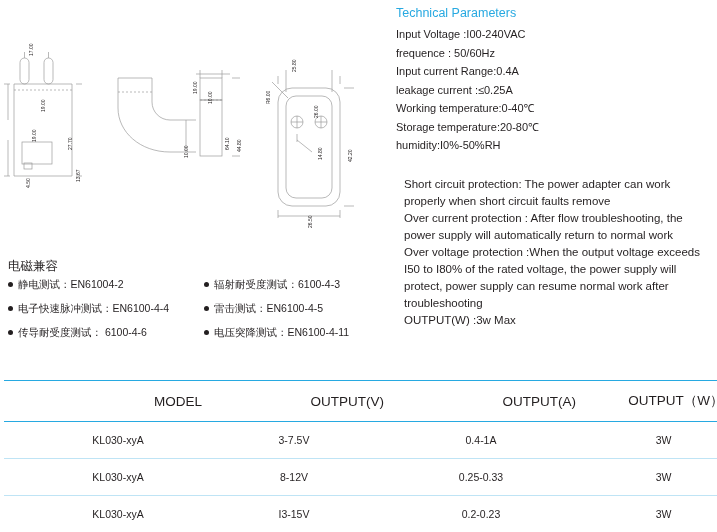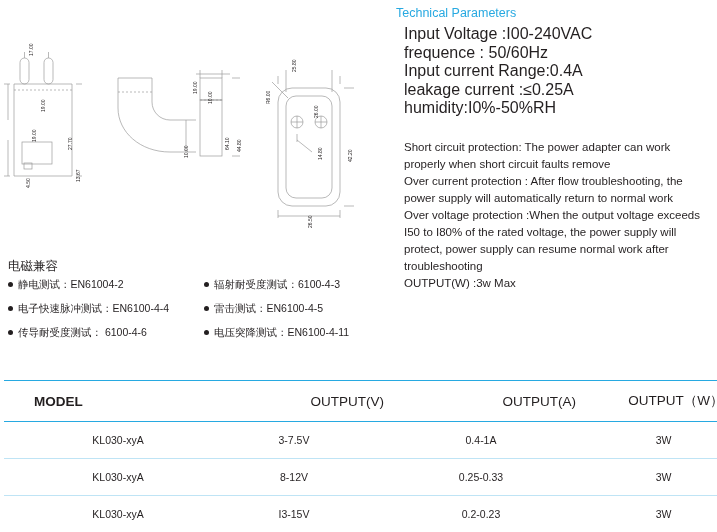--- a/index.html
+++ b/index.html
@@ -73,22 +73,22 @@
     top: 6px;
     width: 316px;
   }
   .tech h3 {
     margin: 0 0 6px 0;
     font-size: 12.5px;
     font-weight: normal;
     color: #27a9e1;
   }
   .tech p {
-    margin: 0 0 2px 8px;
-    font-size: 16px;
+    margin: 0 0 2px 0;
+    font-size: 11px;
     line-height: 16.5px;
     color: #231f20;
   }
   .tech .spacer { height: 12px; }
   .tech .para {
     margin: 8px;
     font-size: 11.5px;
     line-height: 17px;
     color: #231f20;
   }
@@ -116,23 +116,22 @@
     color: #231f20;
     height: 34px;
     text-align: center;
     border-bottom: 1px solid #bfe4f5;
   }
   .spec-table td.first {
     text-align: center;
     padding-left: 30px;
   }
   .spec-table th.first {
-    text-align: left;
+    text-align: right;
     padding-left: 30px;
-    font-weight: bold;
   }
   .c1 { width: 168px; }
   .c2 { width: 180px; }
   .c3 { width: 190px; }
   .c4 { width: 171px; }
 
   
   .dimtxt { font-size: 5px; fill: #231f20; font-family: "Liberation Sans", sans-serif; }
 </style>
 </head>
@@ -250,20 +249,22 @@
     </tbody>
       </table>
   </div>
 
   <div class="tech">
     <h3>Technical Parameters</h3>
     <p>Input Voltage :I00-240VAC</p>
     <p>frequence                    : 50/60Hz</p>
     <p>Input current Range:0.4A</p>
     <p>leakage current   :≤0.25A</p>
+    <p>Working temperature:0-40℃</p>
+    <p>Storage temperature:20-80℃</p>
     <p>humidity:I0%-50%RH</p>
     <div class="spacer"></div>
     <p class="para" style="white-space:pre-line">Short circuit protection: The power adapter can work properly when short circuit faults remove
 Over current protection : After flow troubleshooting, the power supply will automatically return to normal work
 Over voltage protection :When the output voltage exceeds I50 to I80% of the rated voltage, the power supply will protect, power supply can resume normal work after troubleshooting
 OUTPUT(W) :3w Max</p>
   </div>
 </div>
 
 <table class="spec-table">

